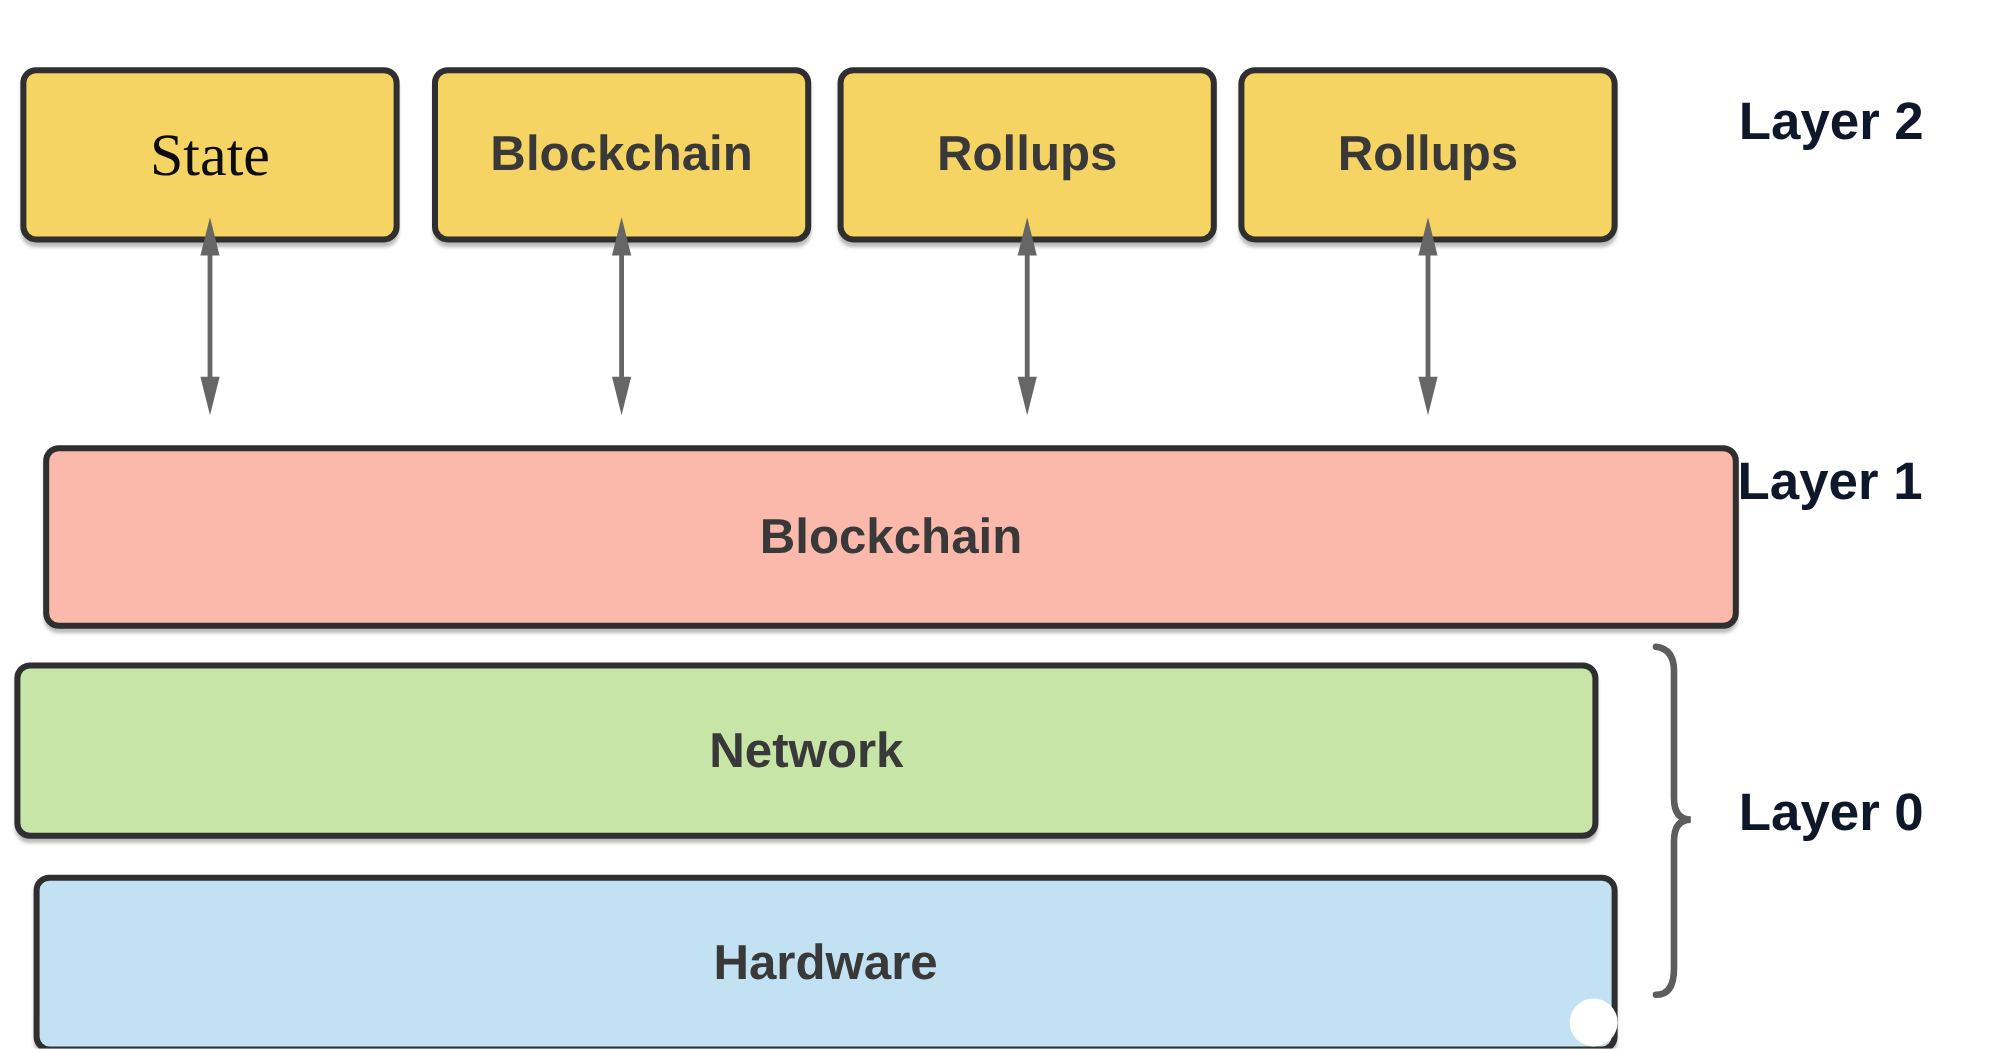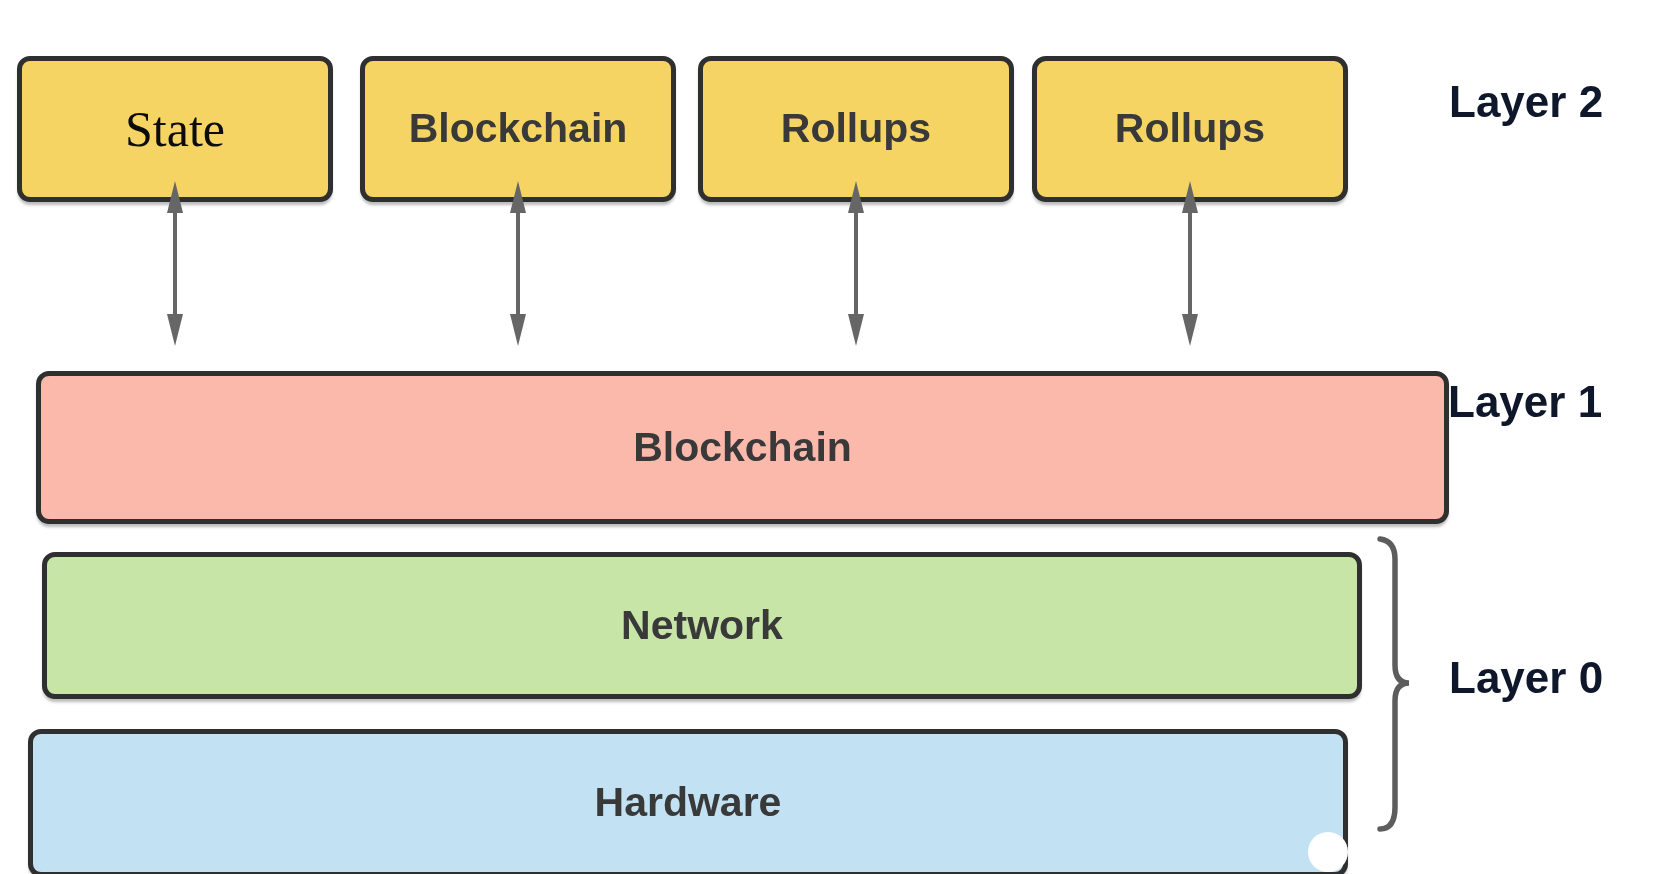--- a/index.html
+++ b/index.html
@@ -14,21 +14,21 @@
     font-weight:bold;color:#393939;font-size:41px;text-align:center;
     box-shadow:0 4px 3px -1px rgba(60,60,60,0.35);
     margin-top:24px;
   }
   .yellow{background:#f6d464;top:32px;height:146px;width:316px;}
   .pos-b1{left:17px;}
   .pos-b2{left:360px;}
   .pos-b3{left:698px;}
   .pos-b4{left:1032px;border-radius:14px;}
   .blockchain{background:#fbb9ab;left:36px;top:347px;width:1413px;height:153px;}
-  .network{background:#c6e5a6;left:42px;top:528px;width:1320px;height:147px;}
+  .network{background:#c6e5a6;left:12px;top:528px;width:1320px;height:147px;}
   .hardware{background:#c2e2f4;left:28px;top:705px;width:1320px;height:148px;align-items:center;}
   .serif-line{
     font-family:"Liberation Serif",serif;font-weight:normal;
     font-size:50px;color:#0c0c0c;line-height:1.04;
   }
   .sans-line{line-height:1.1;}
   .layer-label{
     position:absolute;font-size:44px;font-weight:bold;color:#0f172a;
     line-height:1;white-space:nowrap;
   }

